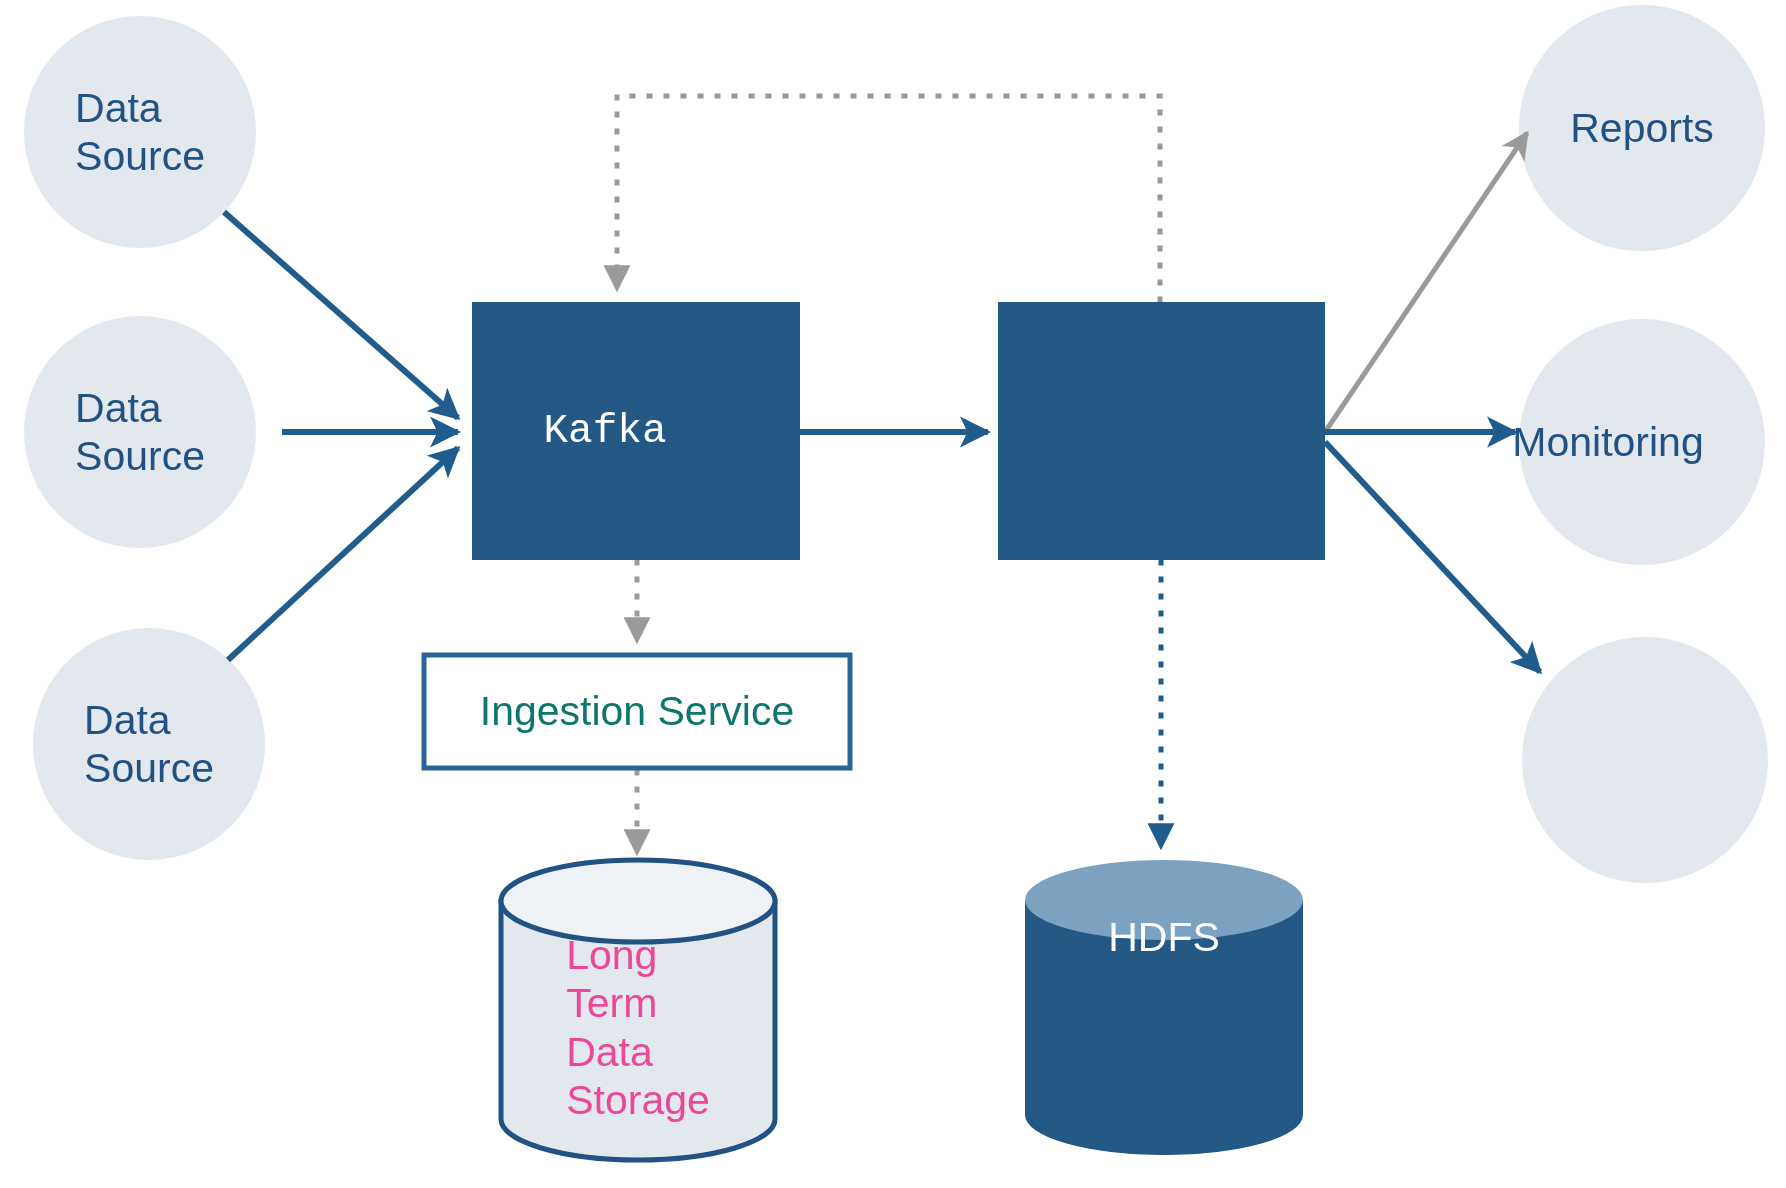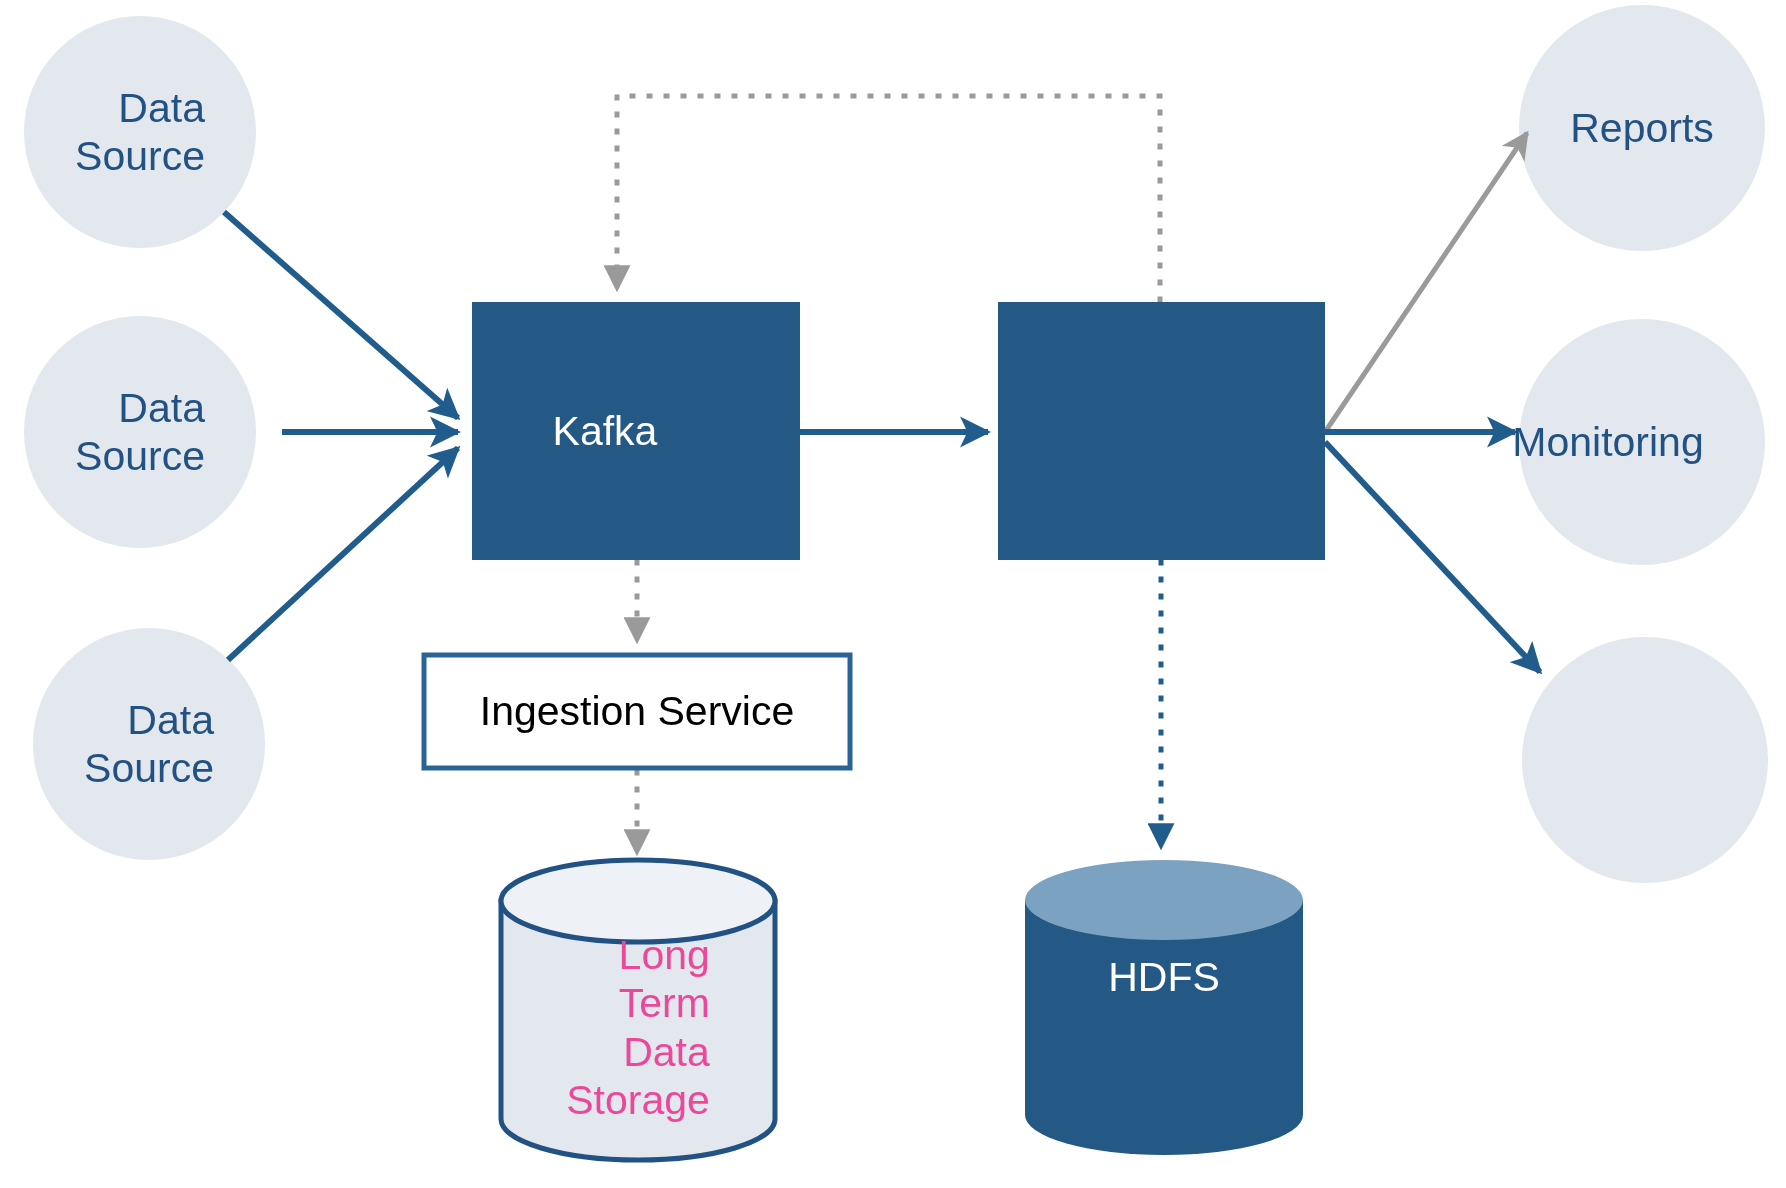--- a/index.html
+++ b/index.html
@@ -22,35 +22,35 @@
     top: 0;
     left: 0;
     width: 1786px;
     height: 1188px;
   }
   .node-label {
     position: absolute;
     display: flex;
     align-items: center;
     justify-content: center;
-    text-align: right;
+    text-align: left;
     line-height: 1.18;
     pointer-events: none;
     white-space: pre-line;
   }
   .lbl-circle {
     color: #215283;
     font-size: 41px;
   }
   .lbl-box {
     color: #ffffff;
     font-size: 41px;
   }
   .lbl-outline-box {
-    color: #000000;
+    color: #0f766e;
     font-size: 41px;
   }
   .lbl-cyl-light {
     color: #ec4899;
     font-size: 41px;
   }
   .lbl-cyl-dark {
     color: #ffffff;
     font-size: 41px;
   }
@@ -126,30 +126,30 @@
 
   <div class="node-label lbl-circle" style="left:24px; top:52px; width:232px; height:160px;">Data
 Source</div>
 
   <div class="node-label lbl-circle" style="left:24px; top:352px; width:232px; height:160px;">Data
 Source</div>
 
   <div class="node-label lbl-circle" style="left:33px; top:664px; width:232px; height:160px;">Data
 Source</div>
 
-  <div class="node-label lbl-box" style="left:472px; top:352px; width:266px; height:158px;">Kafka</div>
+  <div class="node-label lbl-box" style="left:472px; top:352px; width:266px; height:158px;font-family:Liberation Mono, monospace;">Kafka</div>
 
 
   <div class="node-label lbl-outline-box" style="left:424px; top:655px; width:426px; height:113px;">Ingestion Service</div>
 
   <div class="node-label lbl-cyl-light" style="left:501px; top:905px; width:274px; height:245px;">Long
 Term
 Data
 Storage</div>
 
-  <div class="node-label lbl-cyl-dark" style="left:1025px; top:840px; width:278px; height:275px;">HDFS</div>
+  <div class="node-label lbl-cyl-dark" style="left:1025px; top:800px; width:278px; height:275px;">HDFS</div>
 
   <div class="node-label lbl-circle" style="left:1519px; top:88px; width:246px; height:80px;">Reports</div>
 
   <div class="node-label lbl-circle" style="left:1476px; top:402px; width:264px; height:80px;">Monitoring</div>
 
 
 </div>
 
 </body></html>

